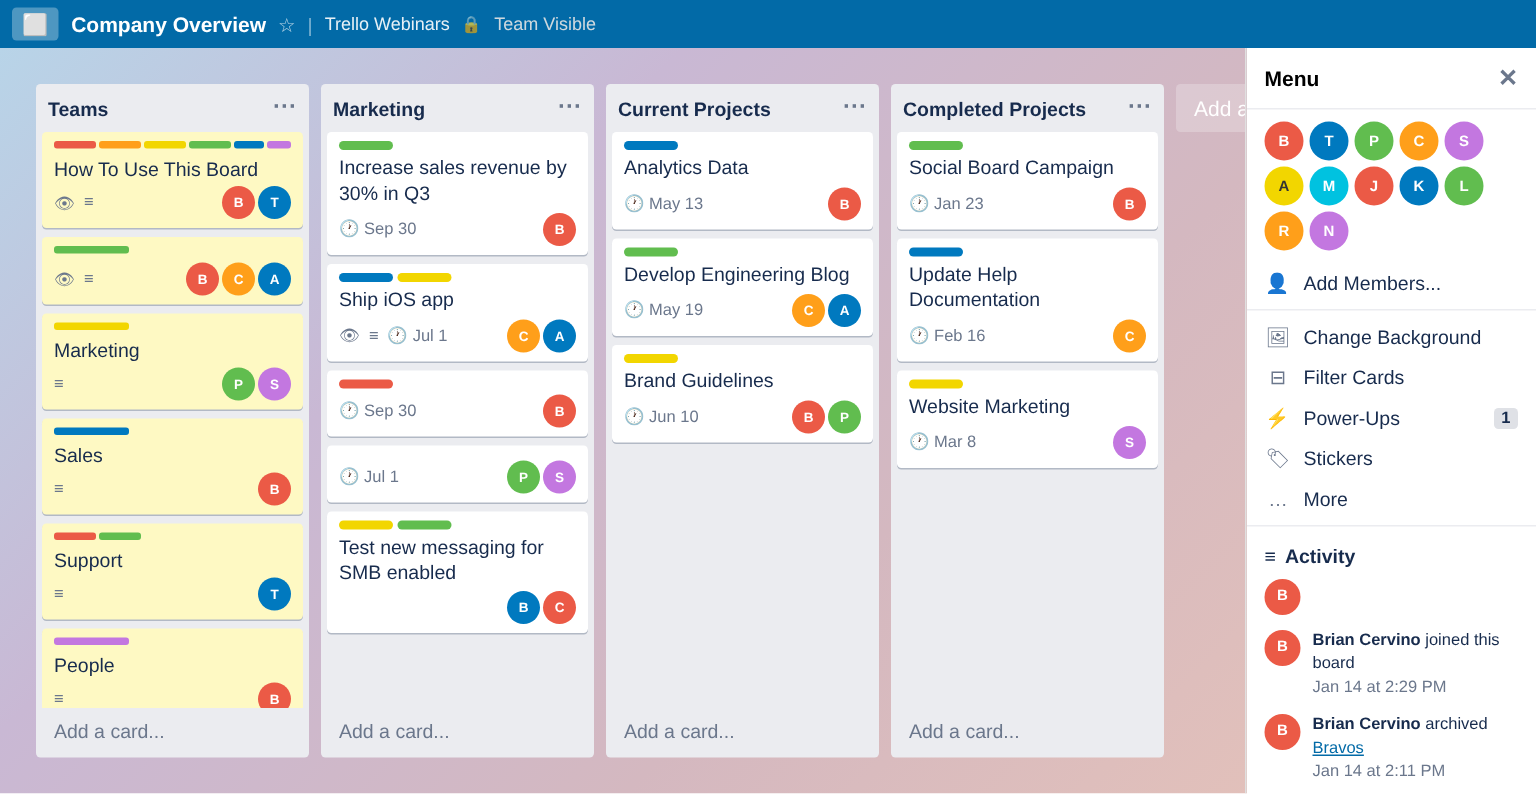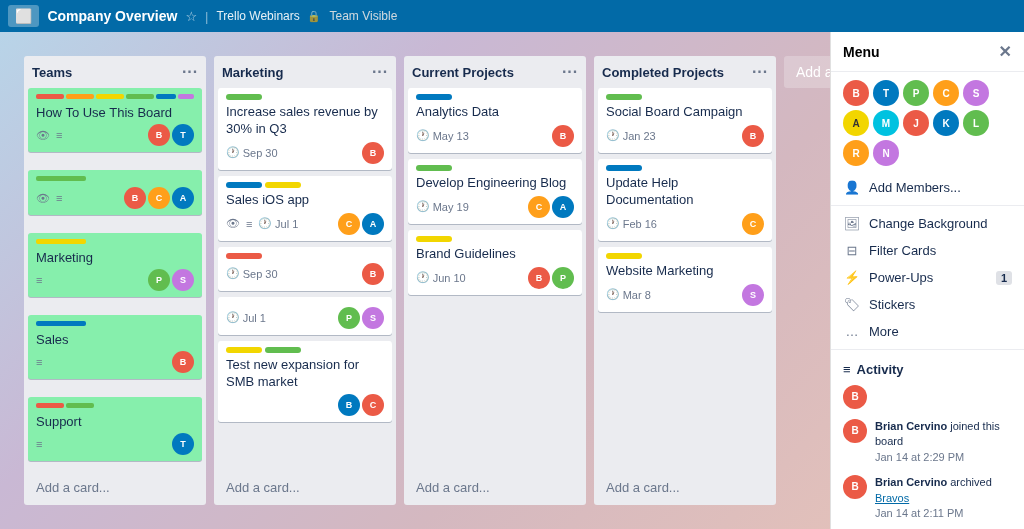--- a/index.html
+++ b/index.html
@@ -140,24 +140,24 @@
       padding: 6px 8px;
       color: #6b778c;
       font-size: 13px;
       cursor: pointer;
       border-radius: 3px;
       margin: 2px 4px 4px;
     }
 
     
     .team-card {
-      background: #86efac;
+      background: #fef9c3;
       border-radius: 3px;
       padding: 6px 8px;
-      margin-bottom: 18px;
+      margin-bottom: 6px;
       box-shadow: 0 1px 0 rgba(9,30,66,0.25);
     }
 
     .team-bars {
       display: flex;
       gap: 2px;
       margin-bottom: 6px;
     }
 
     .team-bar {
@@ -448,21 +448,21 @@
               <div class="avatar-placeholder" style="background:#eb5a46;">B</div>
             </div>
           </div>
         </div>
 
         <div class="card">
           <div class="card-labels">
             <div class="card-label" style="background:#0079bf;"></div>
             <div class="card-label" style="background:#f2d600;"></div>
           </div>
-          <div class="card-title">Sales iOS app</div>
+          <div class="card-title">Ship iOS app</div>
           <div class="card-meta">
             <div style="display:flex;gap:6px;align-items:center;">
               <span style="font-size:11px;color:#6b778c;">👁</span>
               <span style="font-size:11px;color:#6b778c;">≡</span>
               <div class="card-date">
                 <span>🕐</span>
                 <span>Jul 1</span>
               </div>
             </div>
             <div class="card-avatars">
@@ -498,21 +498,21 @@
               <div class="avatar-placeholder" style="background:#c377e0;">S</div>
             </div>
           </div>
         </div>
 
         <div class="card">
           <div class="card-labels">
             <div class="card-label" style="background:#f2d600;"></div>
             <div class="card-label" style="background:#61bd4f;"></div>
           </div>
-          <div class="card-title">Test new expansion for SMB market</div>
+          <div class="card-title">Test new messaging for SMB enabled</div>
           <div class="card-meta">
             <div></div>
             <div class="card-avatars">
               <div class="avatar-placeholder" style="background:#0079bf;">B</div>
               <div class="avatar-placeholder" style="background:#eb5a46;">C</div>
             </div>
           </div>
         </div>
 
       </div>

